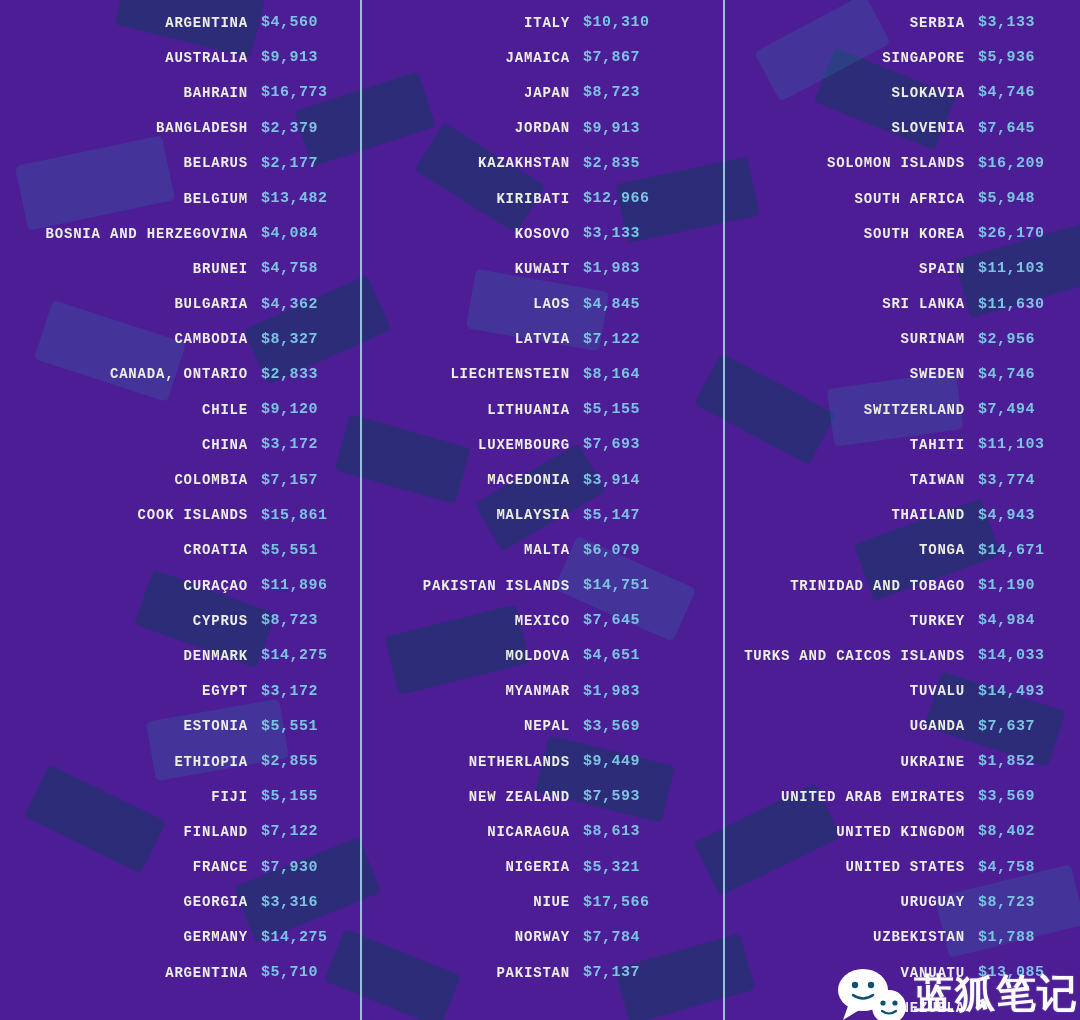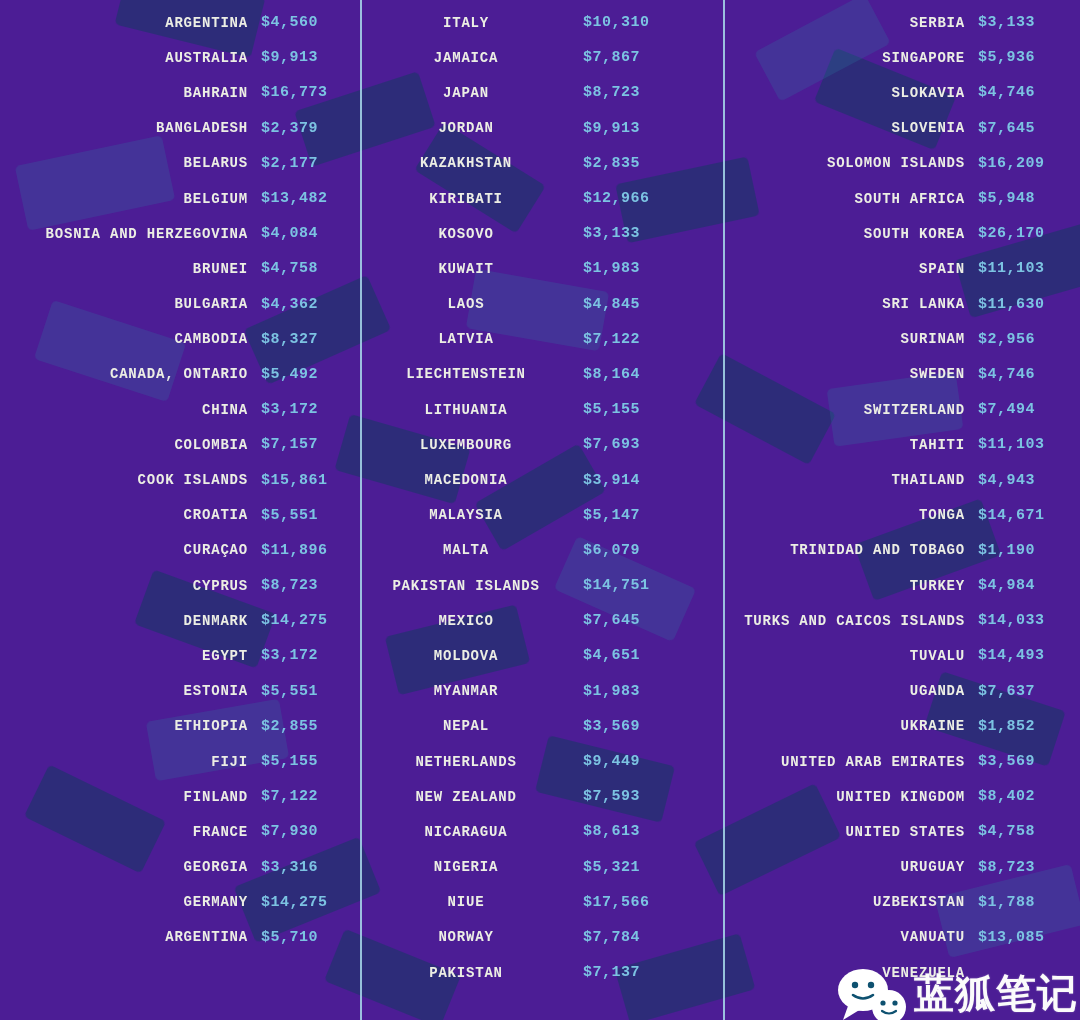--- a/index.html
+++ b/index.html
@@ -21,21 +21,21 @@
   .row{height:35.2px;display:flex;align-items:center;flex:0 0 auto;}
   .country{
     flex:0 0 248px;
     text-align:right;
     white-space:nowrap;
     font-weight:bold;
     font-size:14px;
     letter-spacing:.8px;
     color:#eceee4;
   }
-  .col-2 .country{flex-basis:208px;text-align:center;}
+  .col-2 .country{flex-basis:208px;}
   .col-3 .country{flex-basis:240px;}
   .value{
     margin-left:13px;
     white-space:nowrap;
     font-weight:bold;
     font-size:15px;
     letter-spacing:.5px;
     color:#7cc3e2;
   }
   .watermark{
@@ -132,21 +132,25 @@
         <div class="row">
           <span class="country">BULGARIA</span>
           <span class="value">$4,362</span>
         </div>
         <div class="row">
           <span class="country">CAMBODIA</span>
           <span class="value">$8,327</span>
         </div>
         <div class="row">
           <span class="country">CANADA, ONTARIO</span>
-          <span class="value">$5,492</span>
+          <span class="value">$2,833</span>
+        </div>
+        <div class="row">
+          <span class="country">CHILE</span>
+          <span class="value">$9,120</span>
         </div>
         <div class="row">
           <span class="country">CHINA</span>
           <span class="value">$3,172</span>
         </div>
         <div class="row">
           <span class="country">COLOMBIA</span>
           <span class="value">$7,157</span>
         </div>
         <div class="row">
@@ -367,20 +371,24 @@
           <span class="country">SWEDEN</span>
           <span class="value">$4,746</span>
         </div>
         <div class="row">
           <span class="country">SWITZERLAND</span>
           <span class="value">$7,494</span>
         </div>
         <div class="row">
           <span class="country">TAHITI</span>
           <span class="value">$11,103</span>
+        </div>
+        <div class="row">
+          <span class="country">TAIWAN</span>
+          <span class="value">$3,774</span>
         </div>
         <div class="row">
           <span class="country">THAILAND</span>
           <span class="value">$4,943</span>
         </div>
         <div class="row">
           <span class="country">TONGA</span>
           <span class="value">$14,671</span>
         </div>
         <div class="row">

